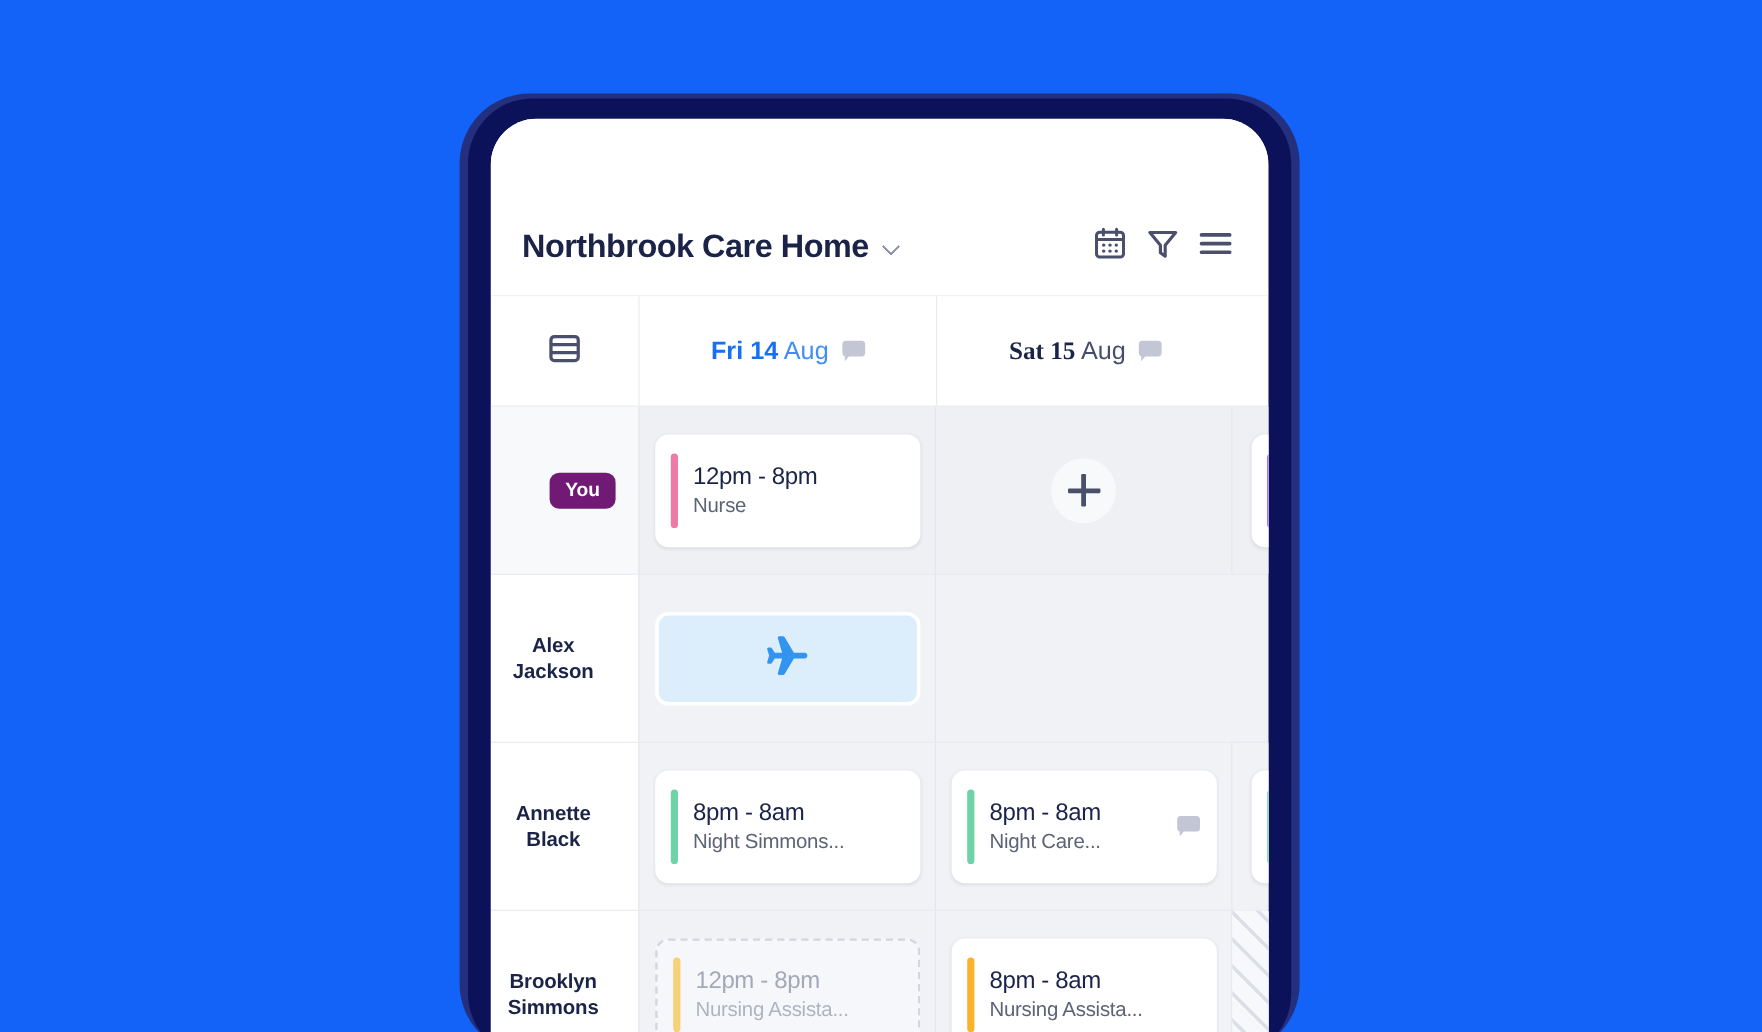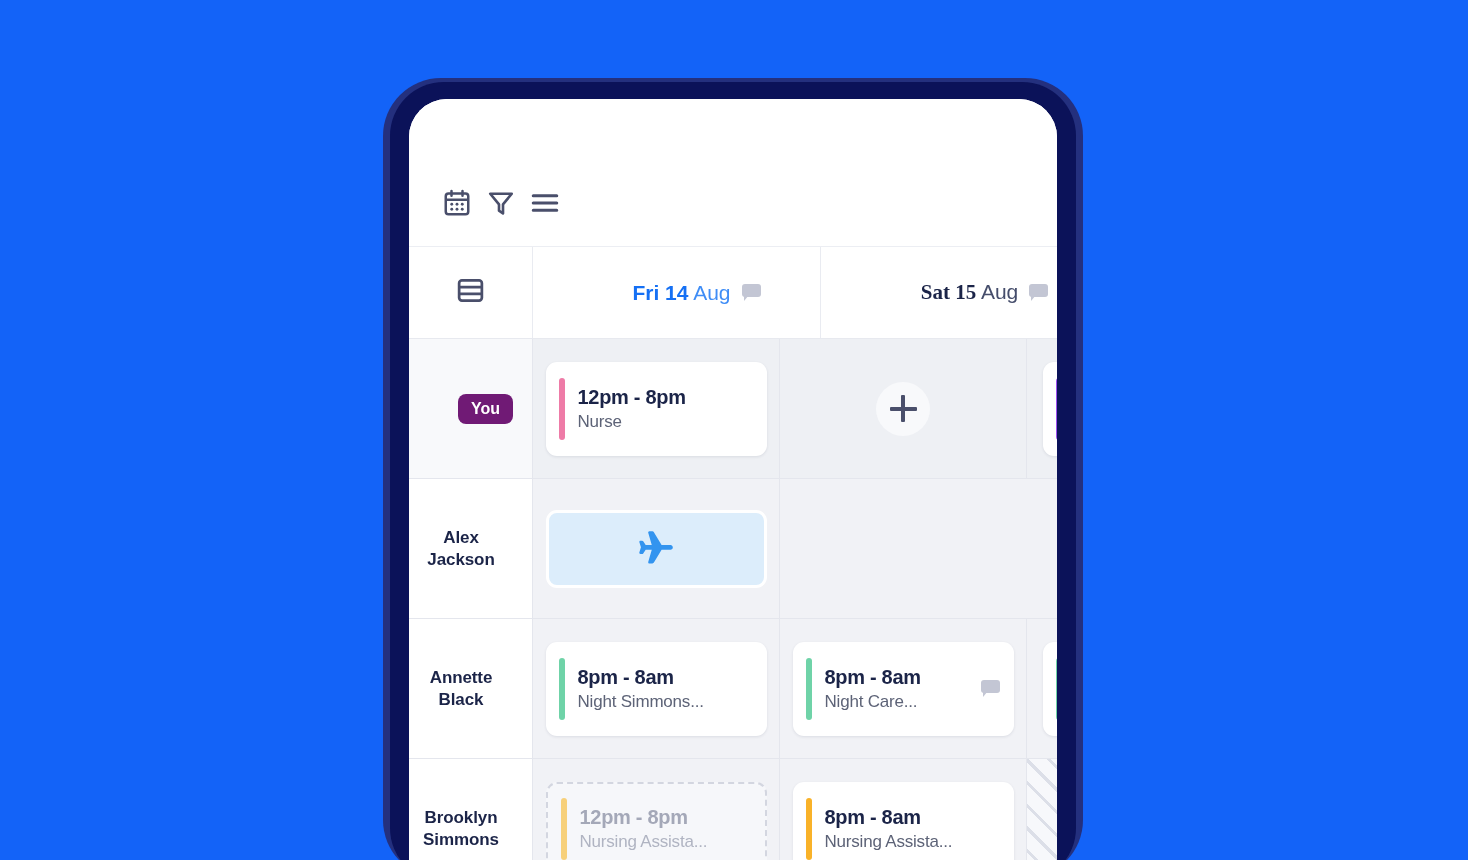--- a/index.html
+++ b/index.html
@@ -125,21 +125,20 @@
     justify-content: center;
   }
   .date-tab {
     width: 247px;
     flex: none;
     border-left: 1px solid #e9ebf1;
     display: flex;
     align-items: center;
     justify-content: center;
     gap: 11px;
-    padding-left: 40px;
   }
   .date-tab-label {
     font-size: 21px;
     white-space: nowrap;
   }
   .date-tab-label .dow {
     font-weight: bold;
   }
   .date-tab-label .mon {
     font-weight: normal;
@@ -250,21 +249,21 @@
     border-radius: 3px;
     flex: none;
   }
   .shift-text {
     margin-left: 13px;
     flex: 1;
     min-width: 0;
   }
   .shift-time {
     font-size: 20px;
-    font-weight: bold;
+    font-weight: normal;
     color: #1b2448;
     letter-spacing: -0.3px;
     white-space: nowrap;
     line-height: 1.35;
   }
   .shift-role {
     font-size: 17px;
     color: #5d6377;
     letter-spacing: -0.2px;
     white-space: nowrap;
@@ -336,20 +335,24 @@
 <body>
 
 <div id="phone-shadow"></div>
 <div id="phone-frame"></div>
 
 <div id="phone-screen">
 
   <div id="app-header">
     <div id="header-row">
 
+      <div id="org-title-wrap">
+        <span id="org-title">Northbrook Care Home</span>
+        <span class="chevron-down"></span>
+      </div>
 
       <div class="header-icon-btn">
         <span>
           <svg width="30" height="30" viewBox="0 0 24 24" fill="none">
             <rect x="3" y="4.4" width="18" height="16.6" rx="2.2" stroke="#4a4f6b" stroke-width="2"></rect>
             <path d="M3.2 9.3H20.8" stroke="#4a4f6b" stroke-width="2"></path>
             <path d="M7.6 2.4V6.2M16.4 2.4V6.2" stroke="#4a4f6b" stroke-width="2" stroke-linecap="round"></path>
             <circle cx="7.8" cy="13" r="1.15" fill="#4a4f6b"></circle>
             <circle cx="12" cy="13" r="1.15" fill="#4a4f6b"></circle>
             <circle cx="16.2" cy="13" r="1.15" fill="#4a4f6b"></circle>

